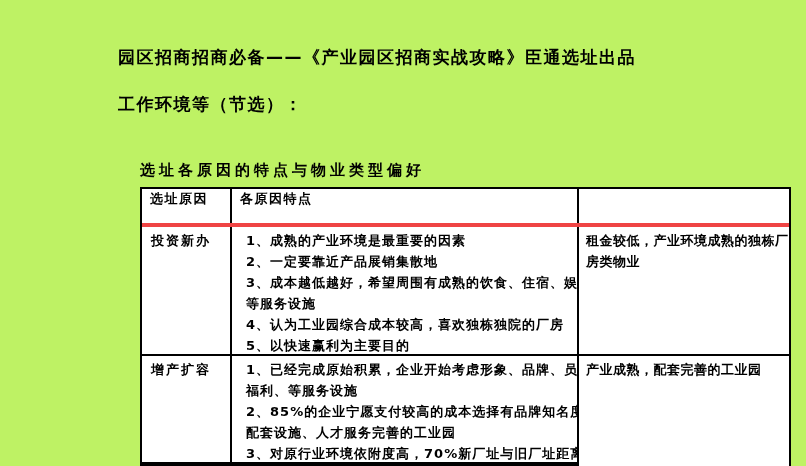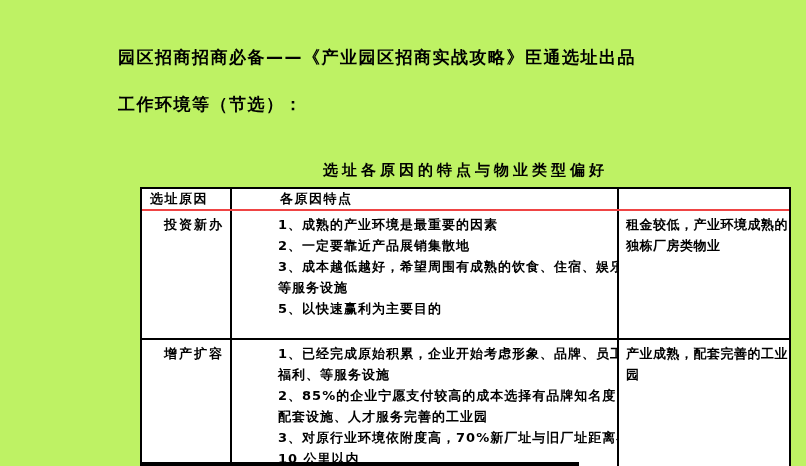--- a/index.html
+++ b/index.html
@@ -3,40 +3,40 @@
 <meta charset="utf-8">
 <style>
   html,body{margin:0;padding:0;background:#ffffff;}
   body{width:806px;height:466px;overflow:hidden;
        font-family:"DejaVu Sans",sans-serif;color:#000;font-weight:bold;}
   .page{position:relative;width:806px;height:466px;background:#bef264;}
 
   .h1{position:absolute;left:118px;top:46px;font-size:17px;letter-spacing:1.5px;white-space:nowrap;}
   .h2{position:absolute;left:118px;top:93px;font-size:17px;letter-spacing:1.5px;white-space:nowrap;}
 
-  .tbl-title{position:absolute;left:140px;top:161px;width:651px;text-align:center;
+  .tbl-title{position:absolute;left:140px;top:161px;width:651px;text-align:left;
              font-size:15px;letter-spacing:4px;white-space:nowrap;}
 
   .tbl{position:absolute;left:140px;top:187px;width:651px;height:279px;
        box-sizing:border-box;border:2px solid #000;border-bottom:none;overflow:hidden;background:#fff;}
 
   .thead,.trow{display:flex;box-sizing:border-box;}
-  .thead{height:22px;border-bottom:2px solid #ef4444;}
+  .thead{height:38px;border-bottom:4px solid #ef4444;}
   .th{font-size:13px;letter-spacing:1.5px;line-height:20px;padding-left:8px;white-space:nowrap;overflow:hidden;}
 
   .c1{width:90px;box-sizing:border-box;border-right:2px solid #000;flex:none;}
-  .c2{width:347px;box-sizing:border-box;border-right:2px solid #000;flex:none;margin-left:40px;}
+  .c2{width:347px;box-sizing:border-box;border-right:2px solid #000;flex:none;}
   .c3{flex:1;box-sizing:border-box;}
 
   .r1{height:129px;border-bottom:2px solid #000;}
   .r2{height:126px;}
 
   .td{font-size:13px;line-height:21px;padding-top:3px;letter-spacing:1px;overflow:hidden;}
-  .reason{padding-left:22px;letter-spacing:2px;}
-  .features{padding-left:6px;}
+  .reason{padding-left:9px;letter-spacing:2px;}
+  .features{padding-left:14px;}
   .pref{padding-left:7px;padding-right:0;letter-spacing:0.5px;word-break:break-all;}
   .fl{white-space:nowrap;height:21px;}
 
   .partial-divider{position:absolute;left:0;top:273px;width:437px;height:4px;background:#000;}
 </style>
 </head>
 <body>
 
 <div class="page">
 
@@ -52,20 +52,21 @@
       <div class="th c2">各原因特点</div>
     </div>
 
     <div class="trow r1">
       <div class="td c1 reason">投资新办</div>
       <div class="td c2 features">
         <div class="fl">1、成熟的产业环境是最重要的因素</div>
         <div class="fl">2、一定要靠近产品展销集散地</div>
         <div class="fl">3、成本越低越好，希望周围有成熟的饮食、住宿、娱乐</div>
         <div class="fl">等服务设施</div>
+        <div class="fl">4、认为工业园综合成本较高，喜欢独栋独院的厂房</div>
         <div class="fl">5、以快速赢利为主要目的</div>
       </div>
       <div class="td c3 pref">租金较低，产业环境成熟的独栋厂房类物业</div>
     </div>
 
     <div class="trow r2">
       <div class="td c1 reason">增产扩容</div>
       <div class="td c2 features">
         <div class="fl">1、已经完成原始积累，企业开始考虑形象、品牌、员工</div>
         <div class="fl">福利、等服务设施</div>

